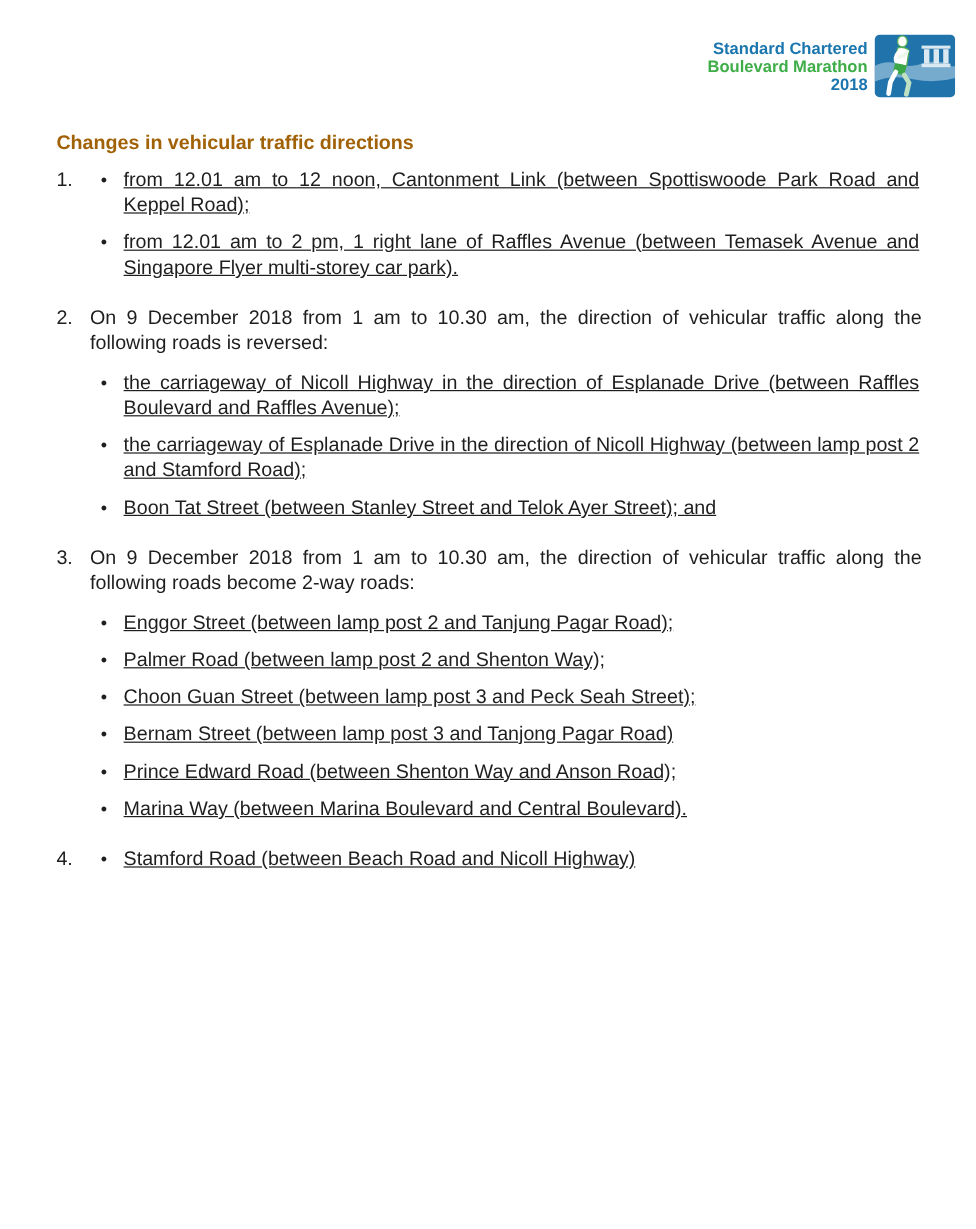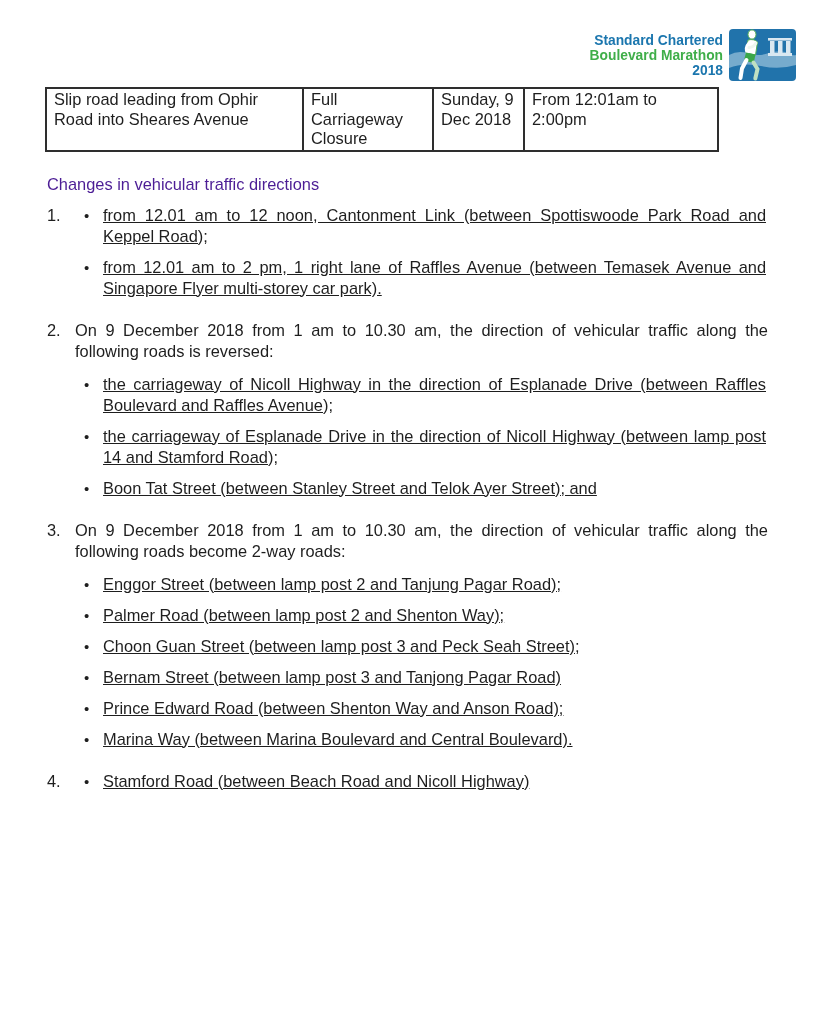--- a/index.html
+++ b/index.html
@@ -24,21 +24,21 @@
   
   table.closure{border-collapse:collapse;table-layout:fixed;width:672px;}
   table.closure td{
     border:2px solid #2e2e2e;vertical-align:top;
     padding:1px 7px;font-size:16.4px;line-height:19.5px;color:#1e1e1e;
   }
   .wrap-road{display:block;max-width:215px;}
   .wrap-time{display:block;max-width:150px;}
 
   
-  .heading{margin:22px 0 10px 2px;font-size:16.4px;font-weight:normal;line-height:21px;color:#4c1d95;}
+  .heading{margin:22px 0 10px 2px;font-size:16.4px;font-weight:bold;line-height:21px;color:#a16207;}
 
   
   .item{position:relative;padding-left:30px;margin-bottom:21px;}
   .item-num{position:absolute;left:2px;top:0;font-size:16.4px;line-height:21px;}
   .para{margin:0 0 12px 0;font-size:16.4px;line-height:21px;text-align:justify;}
   .bullet{position:relative;padding-left:28px;padding-right:2px;margin-bottom:10px;}
   .bullet-dot{position:absolute;left:9px;top:0;font-size:15px;line-height:21px;}
   .btext{margin:0;font-size:16.4px;line-height:21px;text-align:justify;text-decoration:underline;}
 </style>
 </head>
@@ -79,30 +79,20 @@
   <div class="content">
 
     <table class="closure">
       <colgroup>
           <col style="width:257px">
           <col style="width:130px">
           <col style="width:91px">
           <col style="width:194px">
         </colgroup>
       <tbody>
-        <tr>
-          <td>
-              <span class="wrap-road">Slip road leading from Ophir Road into Sheares Avenue</span>
-            </td>
-          <td><span>Full Carriageway Closure</span></td>
-          <td><span>Sunday, 9 Dec 2018</span></td>
-          <td>
-              <span class="wrap-time">From 12:01am to 2:00pm</span>
-            </td>
-        </tr>
       </tbody>
     </table>
 
     <div class="heading">Changes in vehicular traffic directions</div>
 
     <div class="item">
       <span class="item-num">1.</span>
       <div class="bullet">
         <span class="bullet-dot">•</span>
         <p class="btext">from 12.01 am to 12 noon, Cantonment Link (between Spottiswoode Park Road and Keppel Road);</p>
@@ -115,21 +105,21 @@
 
     <div class="item">
       <span class="item-num">2.</span>
       <p class="para">On 9 December 2018 from 1 am to 10.30 am, the direction of vehicular traffic along the following roads is reversed:</p>
       <div class="bullet">
         <span class="bullet-dot">•</span>
         <p class="btext">the carriageway of Nicoll Highway in the direction of Esplanade Drive (between Raffles Boulevard and Raffles Avenue);</p>
       </div>
       <div class="bullet">
         <span class="bullet-dot">•</span>
-        <p class="btext">the carriageway of Esplanade Drive in the direction of Nicoll Highway (between lamp post 14 and Stamford Road);</p>
+        <p class="btext">the carriageway of Esplanade Drive in the direction of Nicoll Highway (between lamp post 2 and Stamford Road);</p>
       </div>
       <div class="bullet">
         <span class="bullet-dot">•</span>
         <p class="btext">Boon Tat Street (between Stanley Street and Telok Ayer Street); and</p>
       </div>
     </div>
 
     <div class="item">
       <span class="item-num">3.</span>
       <p class="para">On 9 December 2018 from 1 am to 10.30 am, the direction of vehicular traffic along the following roads become 2-way roads:</p>

